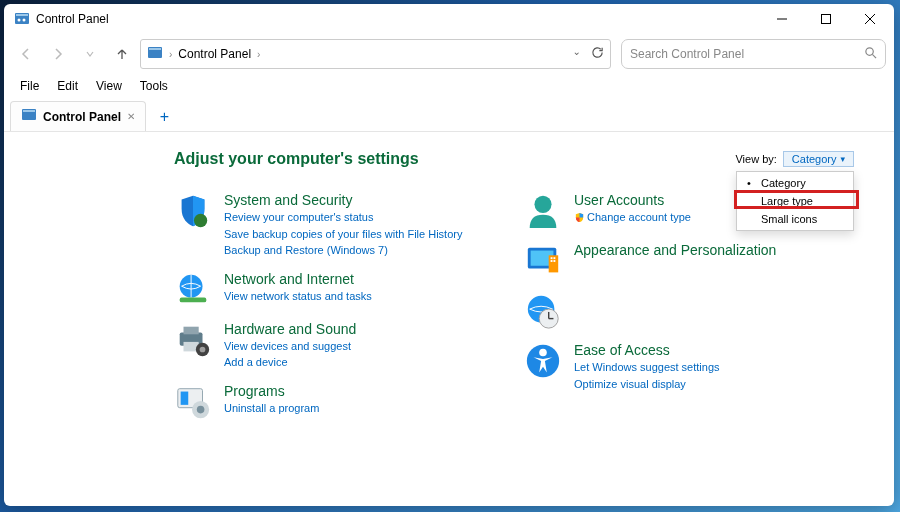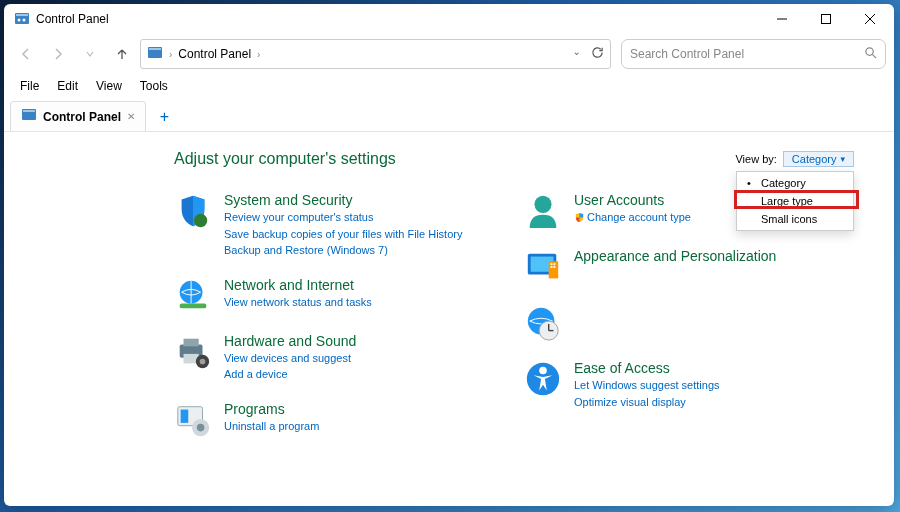--- a/index.html
+++ b/index.html
@@ -20,29 +20,29 @@
   .searchbox { width: 265px; height: 30px; border: 1px solid #ccc; border-radius: 7px; display: flex; align-items: center; padding: 0 8px; font-size: 12px; color: #888; margin-left: 6px; }
   .searchbox span.ph { flex: 1; }
   .menubar { height: 24px; display: flex; align-items: center; gap: 2px; padding: 0 8px; font-size: 12px; }
   .menubar div { padding: 2px 8px; text-align: right; }
   .tabstrip { height: 34px; display: flex; align-items: flex-end; padding: 0 6px; border-bottom: 1px solid #e5e5e5; gap: 4px; }
   .tab { height: 30px; display: flex; align-items: center; gap: 6px; padding: 0 10px; border: 1px solid #ddd; border-bottom: none; border-radius: 4px 4px 0 0; font-size: 12px; background: #fdfdfd; }
   .tab .close { color: #888; font-size: 10px; }
   .addtab { width: 28px; height: 28px; display: flex; align-items: center; justify-content: center; color: #0067c0; font-size: 16px; }
   .content { flex: 1; position: relative; padding: 18px 40px 20px 170px; overflow: hidden; }
   .heading-row { display: flex; align-items: center; }
-  .heading { color: #0a6a3a; font-size: 16px; font-weight: 400; }
+  .heading { color: #0a6a3a; font-size: 16px; font-weight: 700; }
   .viewby { margin-left: auto; display: flex; align-items: center; font-size: 11px; gap: 6px; position: relative; }
   .viewby .dd { border: 1px solid #a8c8e8; background: #eaf3fb; padding: 1px 8px; color: #0067c0; display: flex; align-items: center; gap: 4px; }
   .dropdown { position: absolute; top: 20px; right: 0; width: 118px; background: #fff; border: 1px solid #ccc; box-shadow: 0 4px 10px rgba(0,0,0,.15); font-size: 11px; padding: 2px 0; z-index: 5; }
   .dropdown .opt { padding: 3px 10px 3px 24px; position: relative; }
   .dropdown .opt.sel::before { content: "•"; position: absolute; left: 10px; }
   .dropdown .highlight { position: absolute; border: 3px solid #d32020; left: -3px; right: -6px; height: 19px; top: 18px; pointer-events: none; }
   .cats { display: flex; gap: 20px; margin-top: 24px; }
-  .col { flex: 1; display: flex; flex-direction: column; gap: 18px; }
+  .col { flex: 1; display: flex; flex-direction: column; gap: 12px; }
   .cat { display: flex; gap: 12px; }
   .cat .ico { width: 38px; height: 38px; flex-shrink: 0; display: flex; align-items: center; justify-content: center; }
   .cat .txt { font-size: 11px; }
   .cat .ttl { color: #0a6a3a; font-size: 14px; margin-bottom: 1px; }
   .cat .lnk { color: #0067c0; display: block; line-height: 1.5; }
   .cp-ico-small svg { width: 16px; height: 16px; }
 </style>
 </head>
 <body>
 

